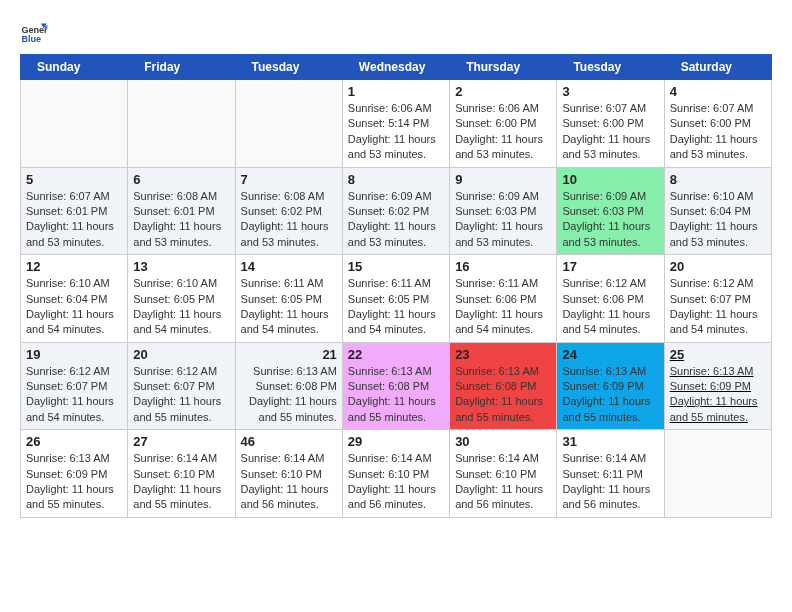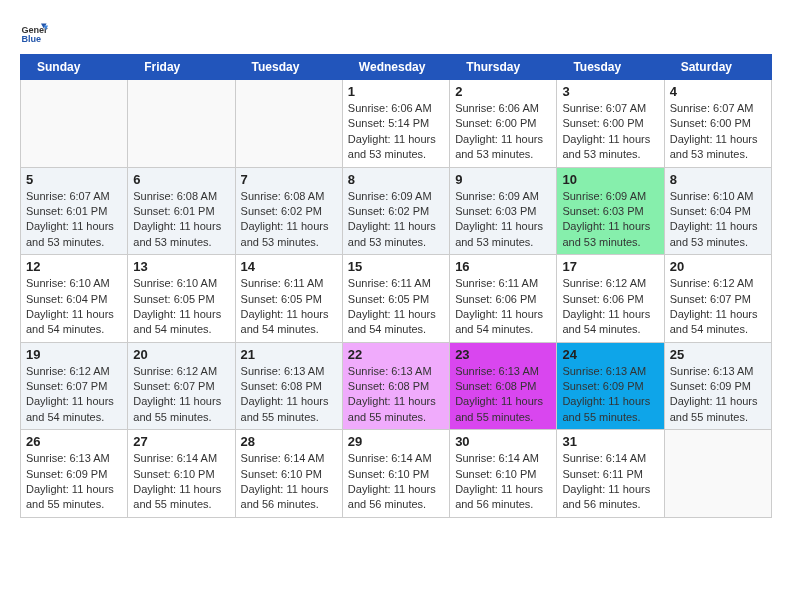--- a/index.html
+++ b/index.html
@@ -286,53 +286,53 @@
         </div>
         </td>
         <td style="background: rgb(240, 244, 248);">
           <span class="day-num">20</span>
         <div class="day-info">
           <span>Sunrise: 6:12 AM</span><br>
           <span>Sunset: 6:07 PM</span><br>
           <span>Daylight: 11 hours and 55 minutes.</span>
         </div>
         </td>
-        <td style="background: rgb(240, 244, 248);">
+        <td style="background: rgb(240, 244, 248); text-align: right;">
           <span class="day-num">21</span>
         <div class="day-info">
           <span>Sunrise: 6:13 AM</span><br>
           <span>Sunset: 6:08 PM</span><br>
           <span>Daylight: 11 hours and 55 minutes.</span>
         </div>
         </td>
         <td style="background: #f0abfc;">
           <span class="day-num">22</span>
         <div class="day-info">
           <span>Sunrise: 6:13 AM</span><br>
           <span>Sunset: 6:08 PM</span><br>
           <span>Daylight: 11 hours and 55 minutes.</span>
         </div>
         </td>
-        <td style="background: #d946ef;">
+        <td style="background: #ef4444;">
           <span class="day-num">23</span>
         <div class="day-info">
           <span>Sunrise: 6:13 AM</span><br>
           <span>Sunset: 6:08 PM</span><br>
           <span>Daylight: 11 hours and 55 minutes.</span>
         </div>
         </td>
         <td style="background: #0ea5e9;">
           <span class="day-num">24</span>
         <div class="day-info">
           <span>Sunrise: 6:13 AM</span><br>
           <span>Sunset: 6:09 PM</span><br>
           <span>Daylight: 11 hours and 55 minutes.</span>
         </div>
         </td>
-        <td style="background: rgb(240, 244, 248);">
+        <td style="background: rgb(240, 244, 248); text-decoration: underline;">
           <span class="day-num">25</span>
         <div class="day-info">
           <span>Sunrise: 6:13 AM</span><br>
           <span>Sunset: 6:09 PM</span><br>
           <span>Daylight: 11 hours and 55 minutes.</span>
         </div>
         </td>
       </tr>
       <tr>
         <td>
@@ -345,21 +345,21 @@
         </td>
         <td>
           <span class="day-num">27</span>
         <div class="day-info">
           <span>Sunrise: 6:14 AM</span><br>
           <span>Sunset: 6:10 PM</span><br>
           <span>Daylight: 11 hours and 55 minutes.</span>
         </div>
         </td>
         <td>
-          <span class="day-num">28</span>
+          <span class="day-num">46</span>
         <div class="day-info">
           <span>Sunrise: 6:14 AM</span><br>
           <span>Sunset: 6:10 PM</span><br>
           <span>Daylight: 11 hours and 56 minutes.</span>
         </div>
         </td>
         <td>
           <span class="day-num">29</span>
         <div class="day-info">
           <span>Sunrise: 6:14 AM</span><br>

